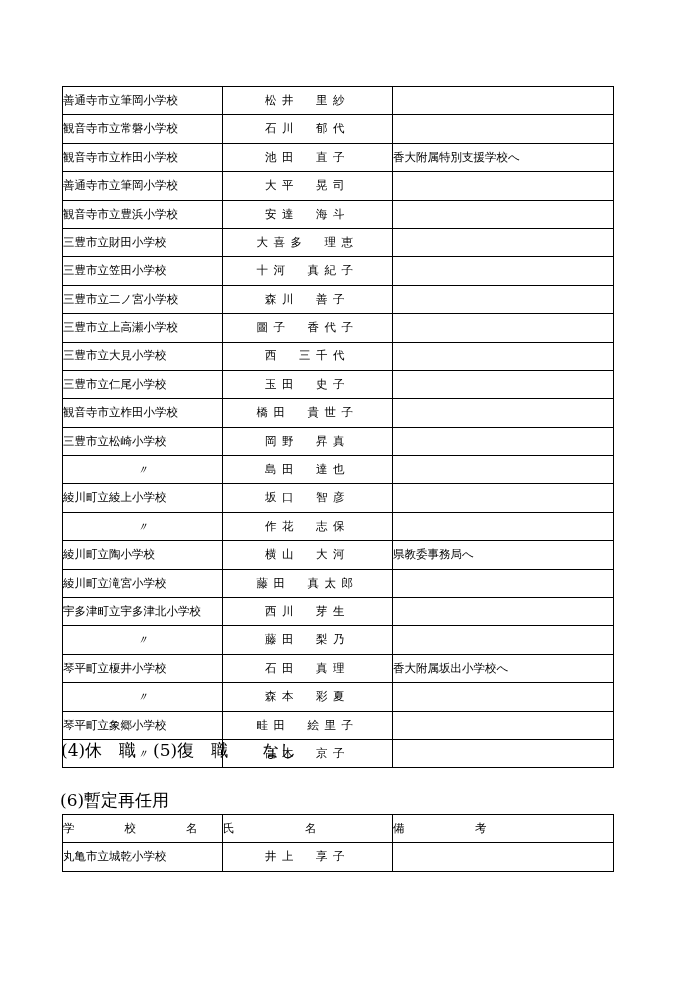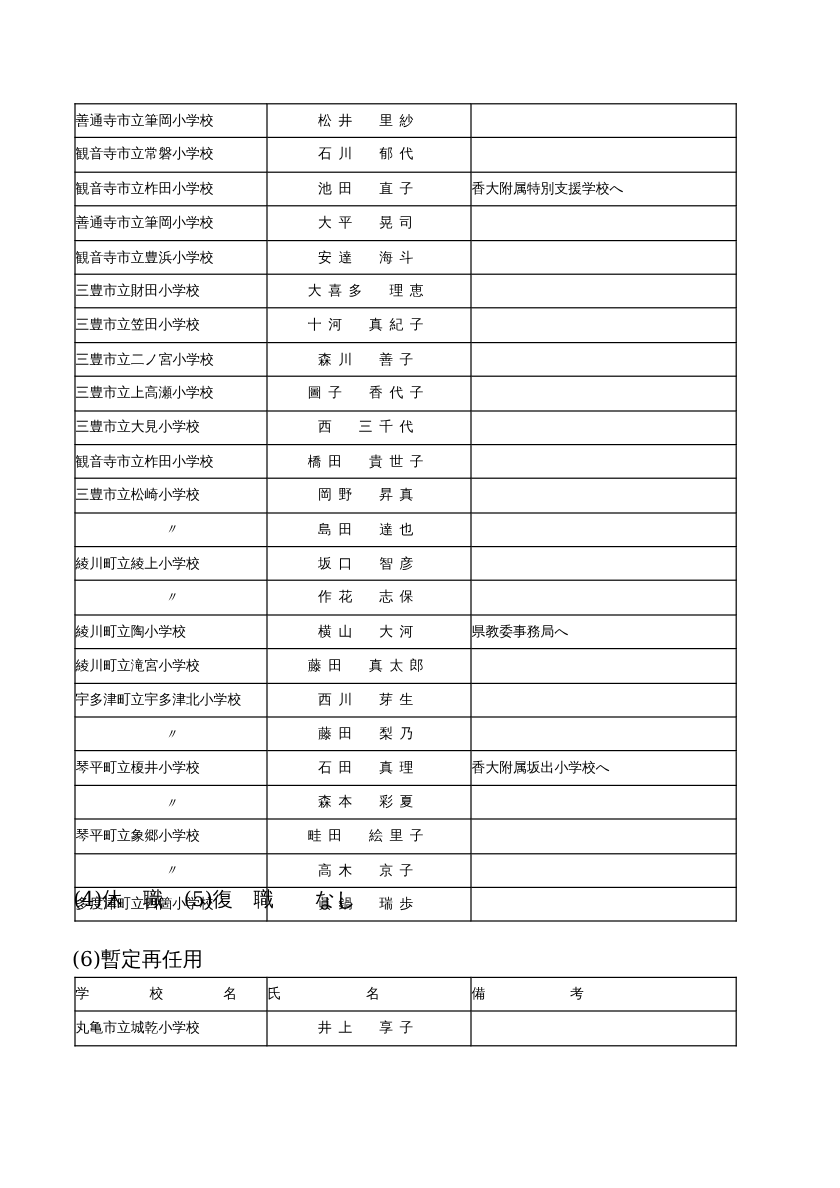--- a/index.html
+++ b/index.html
@@ -159,20 +159,25 @@
             <td class="cell-school">三豊市立上高瀬小学校</td>
             <td class="cell-name">圖子　香代子</td>
             <td class="cell-note"></td>
           </tr>
           <tr>
             <td class="cell-school">三豊市立大見小学校</td>
             <td class="cell-name">西　三千代</td>
             <td class="cell-note"></td>
           </tr>
           <tr>
+            <td class="cell-school">三豊市立仁尾小学校</td>
+            <td class="cell-name">玉田　史子</td>
+            <td class="cell-note"></td>
+          </tr>
+          <tr>
             <td class="cell-school">観音寺市立柞田小学校</td>
             <td class="cell-name">橋田　貴世子</td>
             <td class="cell-note"></td>
           </tr>
           <tr>
             <td class="cell-school">三豊市立松崎小学校</td>
             <td class="cell-name">岡野　昇真</td>
             <td class="cell-note"></td>
           </tr>
           <tr>
@@ -221,25 +226,20 @@
             <td class="cell-note"></td>
           </tr>
           <tr>
             <td class="cell-school">琴平町立象郷小学校</td>
             <td class="cell-name">畦田　絵里子</td>
             <td class="cell-note"></td>
           </tr>
           <tr>
             <td class="cell-school ditto">〃</td>
             <td class="cell-name">高木　京子</td>
-            <td class="cell-note"></td>
-          </tr>
-          <tr>
-            <td class="cell-school">多度津町立四箇小学校</td>
-            <td class="cell-name">眞鍋　瑞歩</td>
             <td class="cell-note"></td>
           </tr>
         </tbody>
     </table>
   </div>
 
   <div class="text-line" id="line-leave">(4)休　職　(5)復　職　　なし</div>
 
   <div class="text-line" id="line-reappoint">(6)暫定再任用</div>
 

